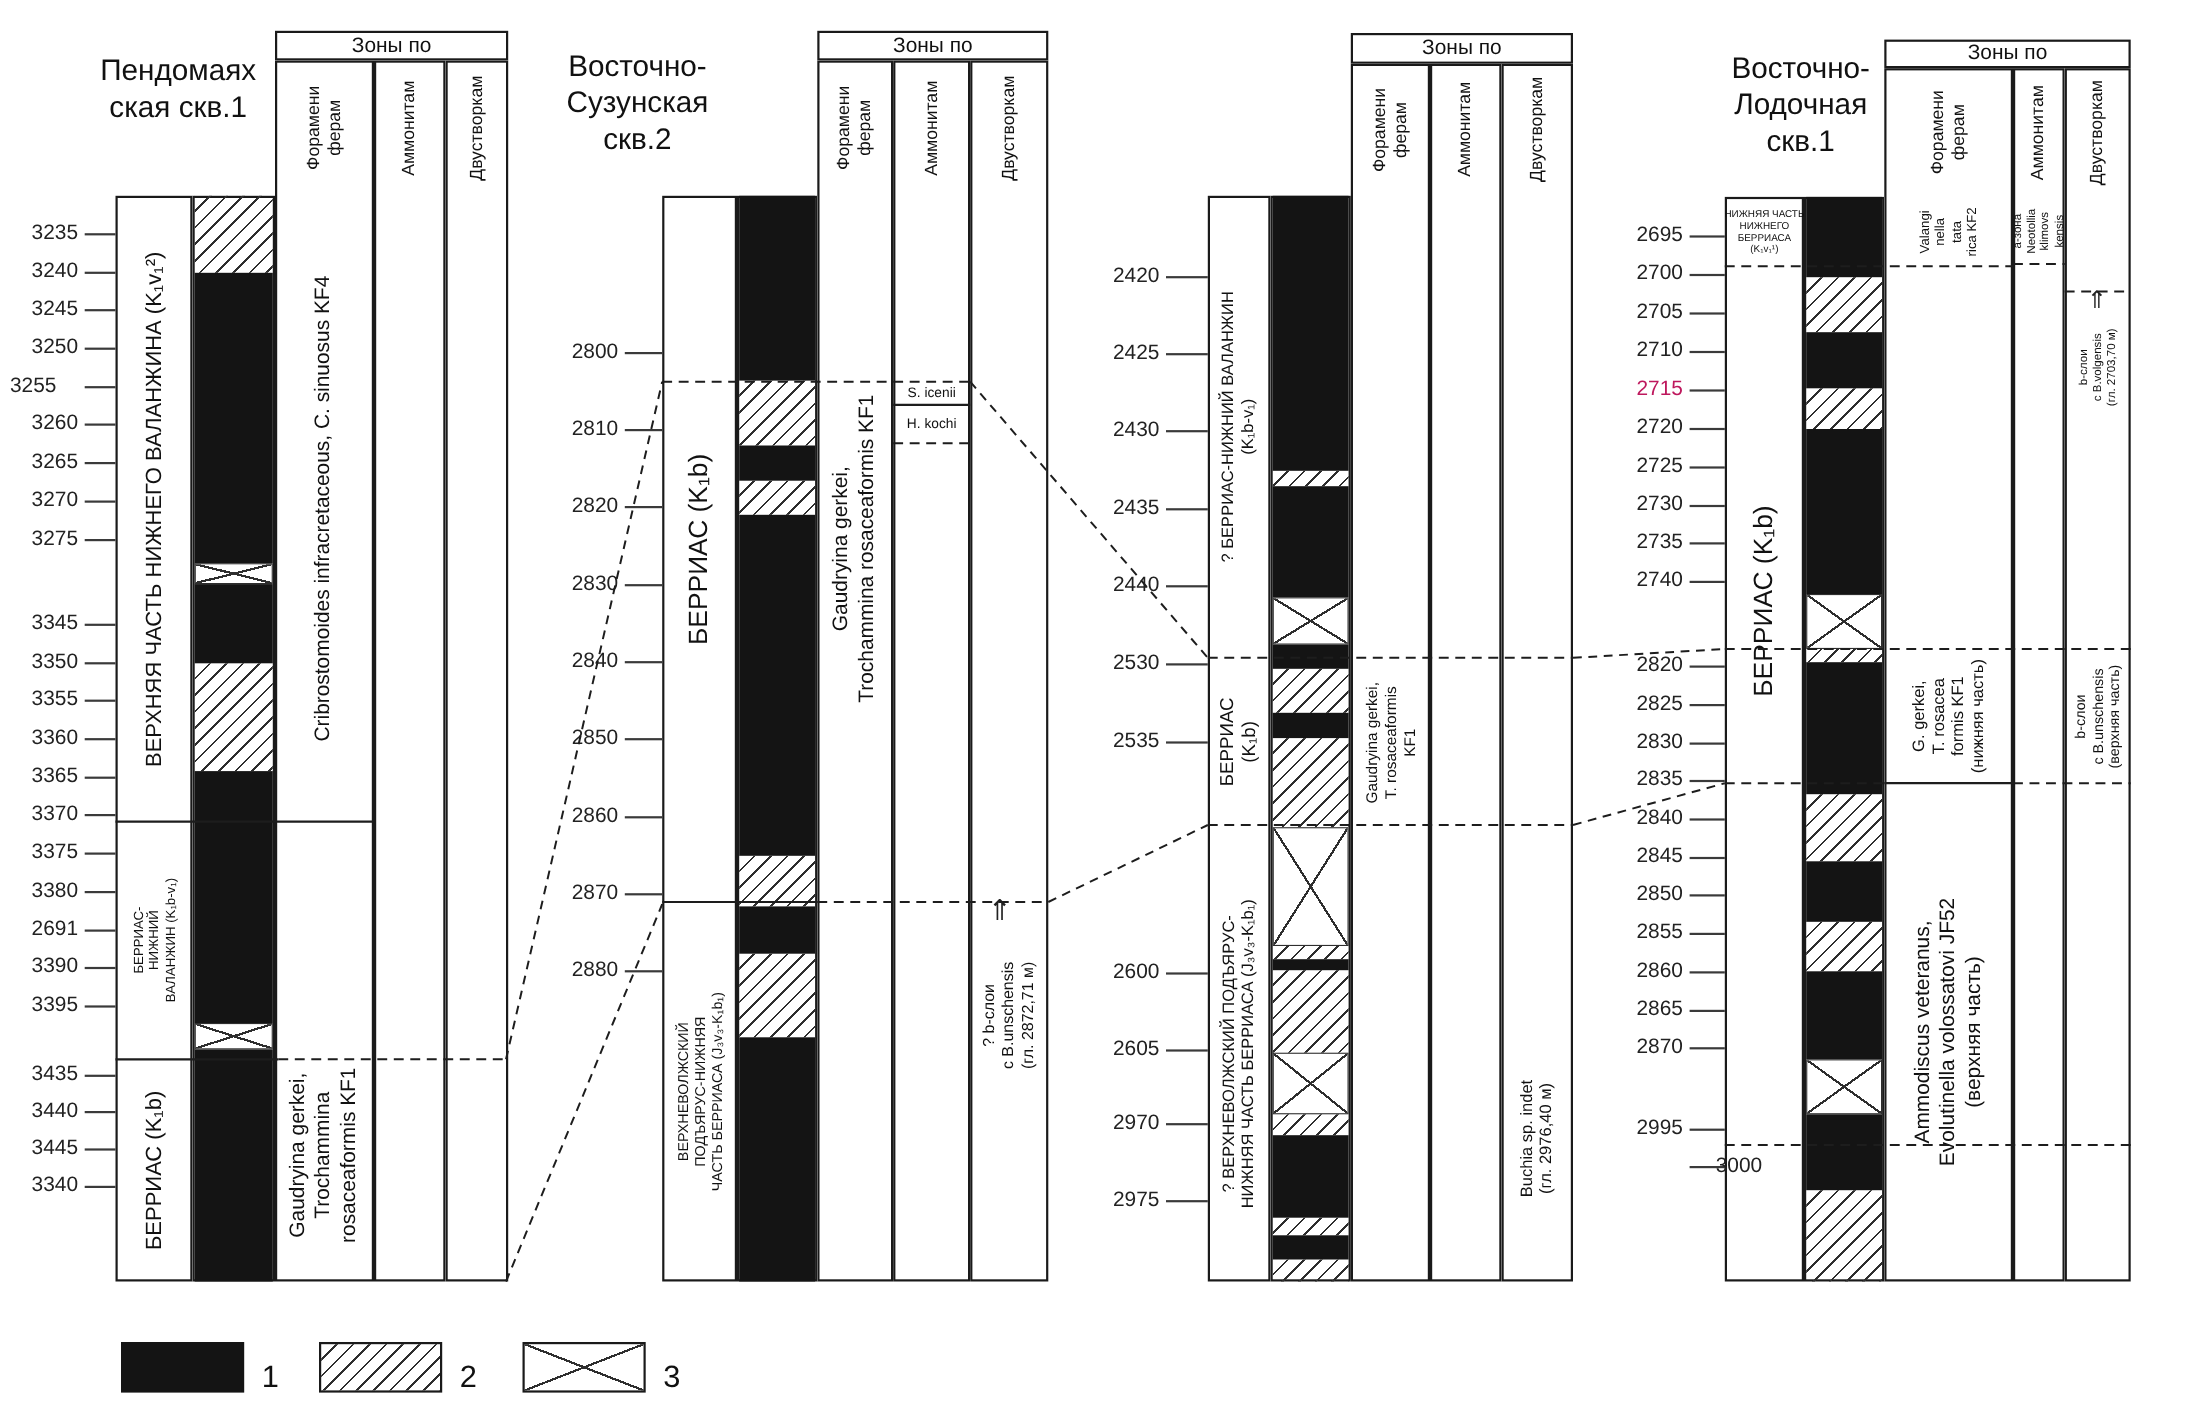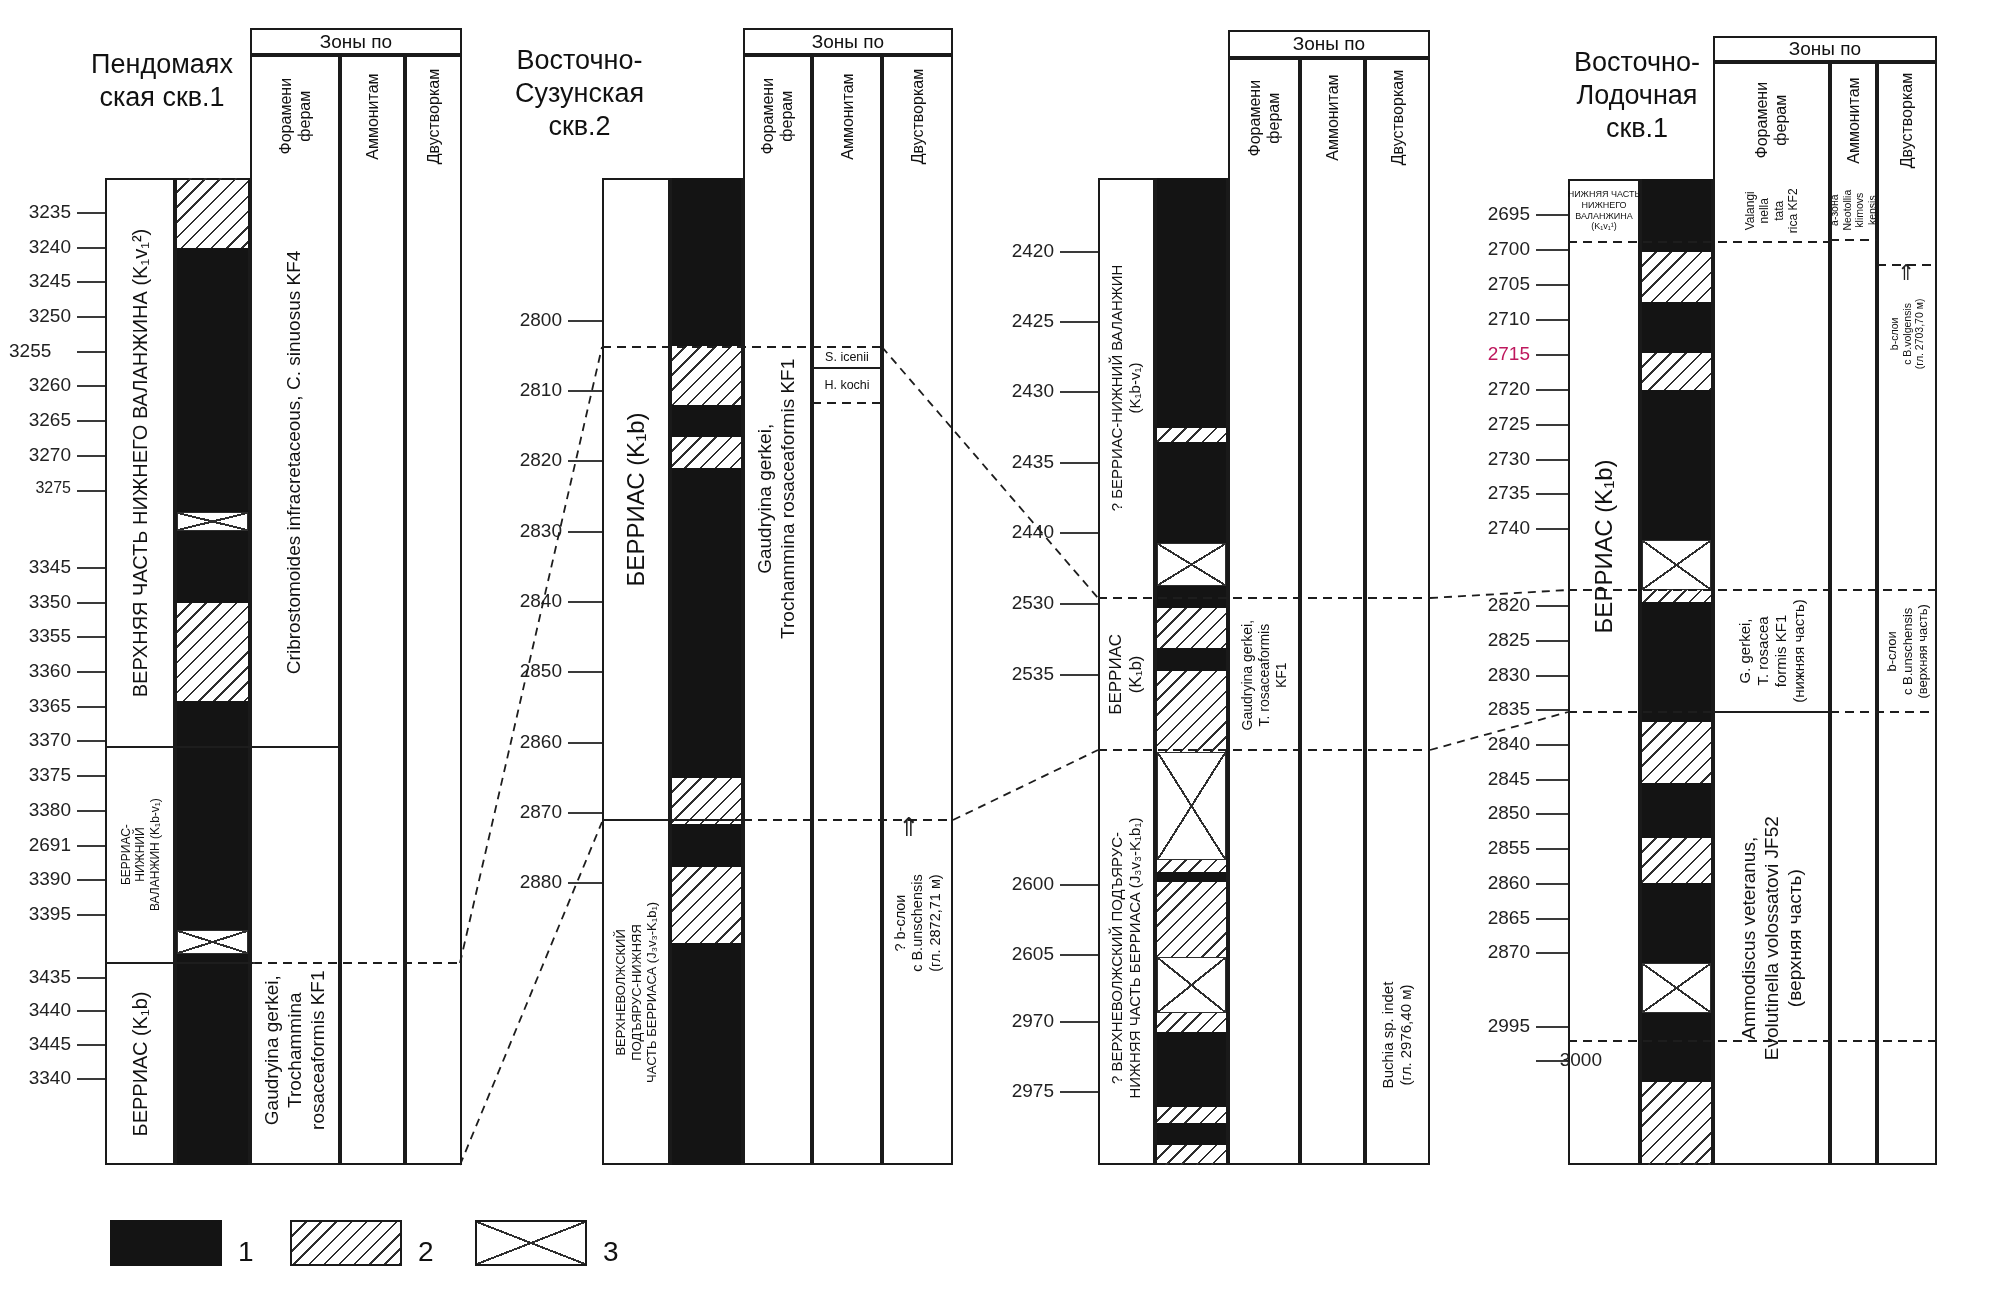--- a/index.html
+++ b/index.html
@@ -94,21 +94,21 @@
     <div style="position: absolute; left: 9px; top: 305px; width: 62px; text-align: right; font-size: 19px; color: rgb(34, 34, 34);">3250</div>
     <div style="position: absolute; left: 77px; top: 351px; width: 28px; height: 0px; border-top: 2px solid rgb(58, 58, 58);"></div>
     <div style="position: absolute; left: 9px; top: 340px; width: 62px; text-align: left; font-size: 19px; color: rgb(34, 34, 34);">3255</div>
     <div style="position: absolute; left: 77px; top: 385px; width: 28px; height: 0px; border-top: 2px solid rgb(58, 58, 58);"></div>
     <div style="position: absolute; left: 9px; top: 374px; width: 62px; text-align: right; font-size: 19px; color: rgb(34, 34, 34);">3260</div>
     <div style="position: absolute; left: 77px; top: 420px; width: 28px; height: 0px; border-top: 2px solid rgb(58, 58, 58);"></div>
     <div style="position: absolute; left: 9px; top: 409px; width: 62px; text-align: right; font-size: 19px; color: rgb(34, 34, 34);">3265</div>
     <div style="position: absolute; left: 77px; top: 455px; width: 28px; height: 0px; border-top: 2px solid rgb(58, 58, 58);"></div>
     <div style="position: absolute; left: 9px; top: 444px; width: 62px; text-align: right; font-size: 19px; color: rgb(34, 34, 34);">3270</div>
     <div style="position: absolute; left: 77px; top: 490px; width: 28px; height: 0px; border-top: 2px solid rgb(58, 58, 58);"></div>
-    <div style="position: absolute; left: 9px; top: 479px; width: 62px; text-align: right; font-size: 16px; color: rgb(34, 34, 34);">3275</div>
+    <div style="position: absolute; left: 9px; top: 479px; width: 62px; text-align: right; font-size: 19px; color: rgb(34, 34, 34);">3275</div>
     <div style="position: absolute; left: 77px; top: 567px; width: 28px; height: 0px; border-top: 2px solid rgb(58, 58, 58);"></div>
     <div style="position: absolute; left: 9px; top: 556px; width: 62px; text-align: right; font-size: 19px; color: rgb(34, 34, 34);">3345</div>
     <div style="position: absolute; left: 77px; top: 602px; width: 28px; height: 0px; border-top: 2px solid rgb(58, 58, 58);"></div>
     <div style="position: absolute; left: 9px; top: 591px; width: 62px; text-align: right; font-size: 19px; color: rgb(34, 34, 34);">3350</div>
     <div style="position: absolute; left: 77px; top: 636px; width: 28px; height: 0px; border-top: 2px solid rgb(58, 58, 58);"></div>
     <div style="position: absolute; left: 9px; top: 625px; width: 62px; text-align: right; font-size: 19px; color: rgb(34, 34, 34);">3355</div>
     <div style="position: absolute; left: 77px; top: 671px; width: 28px; height: 0px; border-top: 2px solid rgb(58, 58, 58);"></div>
     <div style="position: absolute; left: 9px; top: 660px; width: 62px; text-align: right; font-size: 19px; color: rgb(34, 34, 34);">3360</div>
     <div style="position: absolute; left: 77px; top: 706px; width: 28px; height: 0px; border-top: 2px solid rgb(58, 58, 58);"></div>
     <div style="position: absolute; left: 9px; top: 695px; width: 62px; text-align: right; font-size: 19px; color: rgb(34, 34, 34);">3365</div>
@@ -360,21 +360,21 @@
     <div class="p-black" style="position: absolute; left: 1642px; top: 783px; width: 69px; height: 55px;"></div>
     <div class="p-hatch" style="position: absolute; left: 1642px; top: 838px; width: 69px; height: 45px;"></div>
     <div class="p-black" style="position: absolute; left: 1642px; top: 883px; width: 69px; height: 80px;"></div>
     <div class="p-cross" style="position: absolute; left: 1642px; top: 963px; width: 69px; height: 50px;"></div>
     <div class="p-black" style="position: absolute; left: 1642px; top: 1013px; width: 69px; height: 69px;"></div>
     <div class="p-hatch" style="position: absolute; left: 1642px; top: 1082px; width: 69px; height: 83px;"></div>
     <div class="vwrap" style="position: absolute; left: 1568px; top: 179px; width: 72px; height: 63px;">
       <div class="vtxt" style="font-size: 9px;">
         <div>НИЖНЯЯ ЧАСТЬ</div>
         <div>НИЖНЕГО</div>
-        <div>ВАЛАНЖИНА</div>
+        <div>БЕРРИАСА</div>
         <div>(K₁v₁¹)</div>
       </div>
     </div>
     <div class="vwrap" style="position: absolute; left: 1568px; top: 242px; width: 72px; height: 608px;">
       <div class="vtxt rot" style="font-size: 24px;">
         <div>БЕРРИАС (K₁b)</div>
       </div>
     </div>
     <div class="vwrap" style="position: absolute; left: 1713px; top: 179px; width: 117px; height: 63px;">
       <div class="vtxt rot" style="font-size: 12px;">

